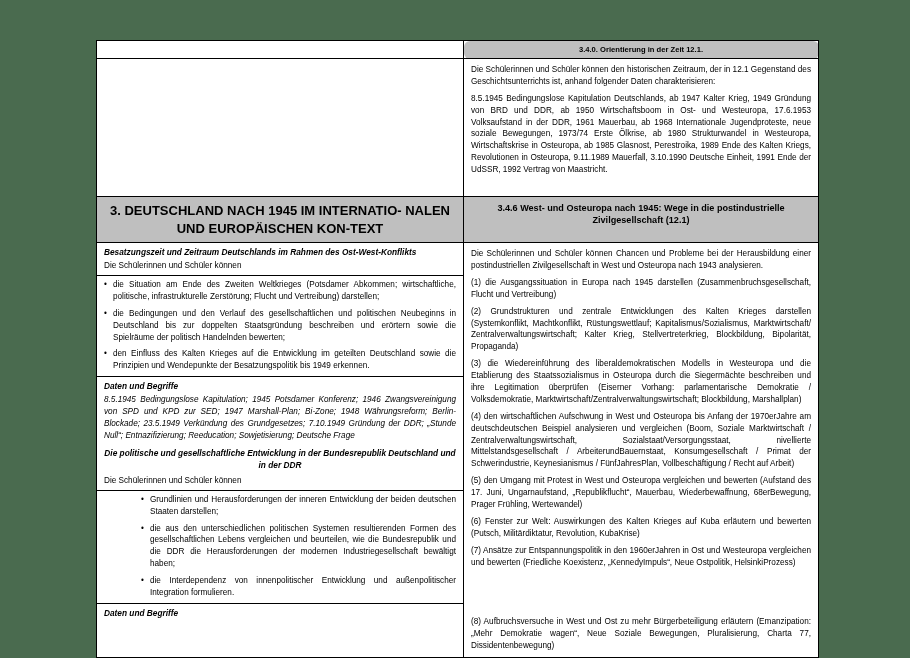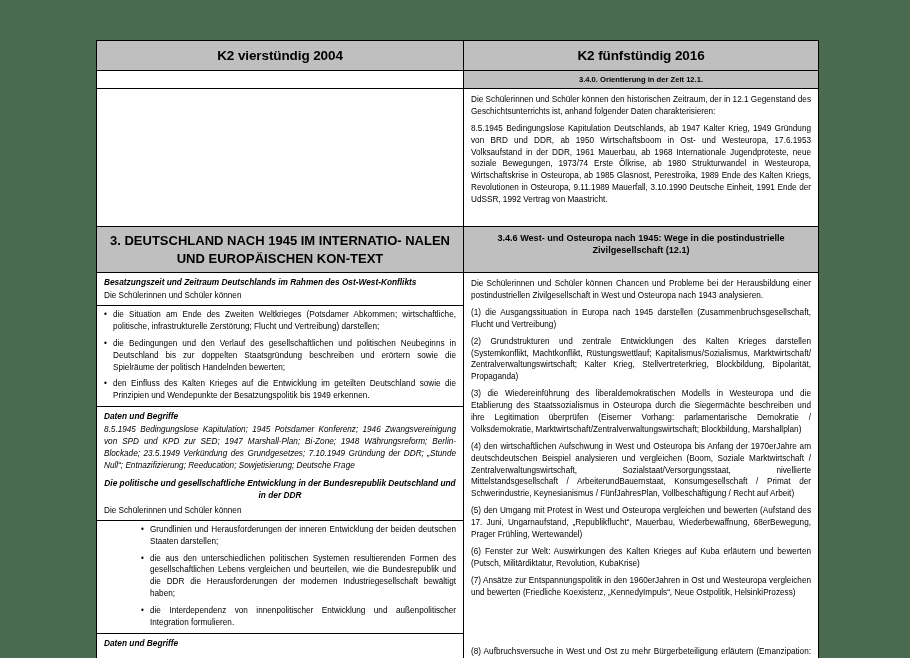--- a/index.html
+++ b/index.html
@@ -58,20 +58,21 @@
     letter-spacing: -0.1px;
   }
 
   
   .sub-gray {
     background: #bfbfbf !important;
     text-align: center;
     font-weight: bold;
     font-size: 7.6px;
     padding: 4px 4px 4px 4px !important;
+    border-radius: 6px;
   }
   .blank-cell {
     background: #ffffff !important;
     padding: 4px !important;
   }
 
   
   .sect-cell {
     background: #bfbfbf !important;
     text-align: center;
@@ -183,24 +184,20 @@
 
 <div class="page">
   <div class="table-wrap">
     <table class="cmp">
       <colgroup>
         <col class="c-left">
         <col class="c-right">
       </colgroup>
       <tbody>
 
-        <tr>
-          <td class="hdr-cell">K2 vierstündig 2004</td>
-          <td class="hdr-cell">K2 fünfstündig 2016</td>
-        </tr>
 
         <tr>
           <td class="blank-cell"></td>
           <td class="sub-gray">3.4.0. Orientierung in der Zeit 12.1.</td>
         </tr>
 
         <tr>
           <td class="body-cell">
             <div class="lc"></div>
           </td>

